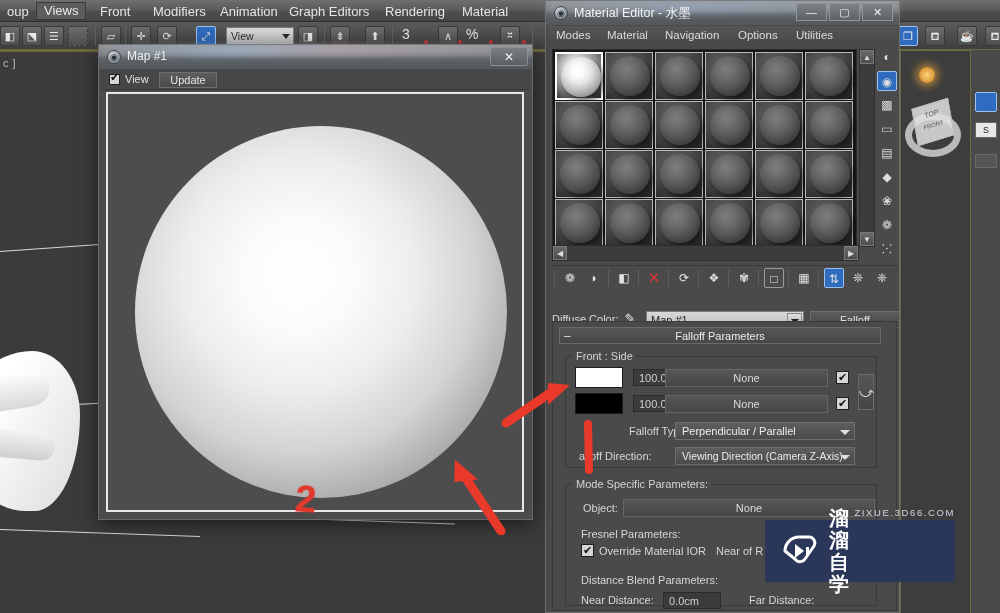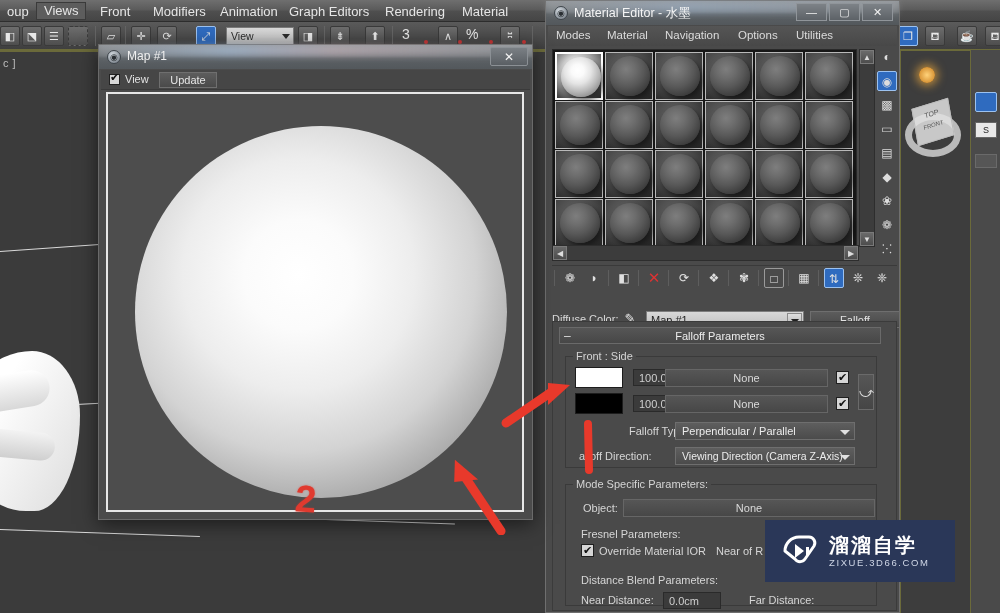--- a/index.html
+++ b/index.html
@@ -327,21 +327,21 @@
     position:absolute; width:58px; height:17px; background:#3b3b3b; border:1px solid #2a2a2a;
     color:#cfcfcf; font-size:11px; line-height:16px; padding-left:5px;
   }
 
   
   #watermark{
     left:765px; top:520px; width:190px; height:62px;
     background:#2a3758; display:flex; align-items:center; padding-left:14px; gap:10px;
   }
   #wm-logo{ width:40px; height:40px; position:relative;}
-  #wm-text{ display:flex; flex-direction:column; gap:1px;}
+  #wm-text{ display:flex; flex-direction:row; gap:1px;}
   #wm-cn{ color:#fff; font-size:20px; letter-spacing:2px; font-weight:bold; line-height:22px;}
   #wm-en{ color:#cfd6e6; font-size:9.5px; letter-spacing:1.6px;}
 </style>
 </head>
 <body>
 
 <div class="abs" id="app-bg"></div>
 
 <div class="abs" id="viewport-left">
   <div class="thinline" style="left:0px; top:200px; width:210px; transform:rotate(-4deg);"></div>

